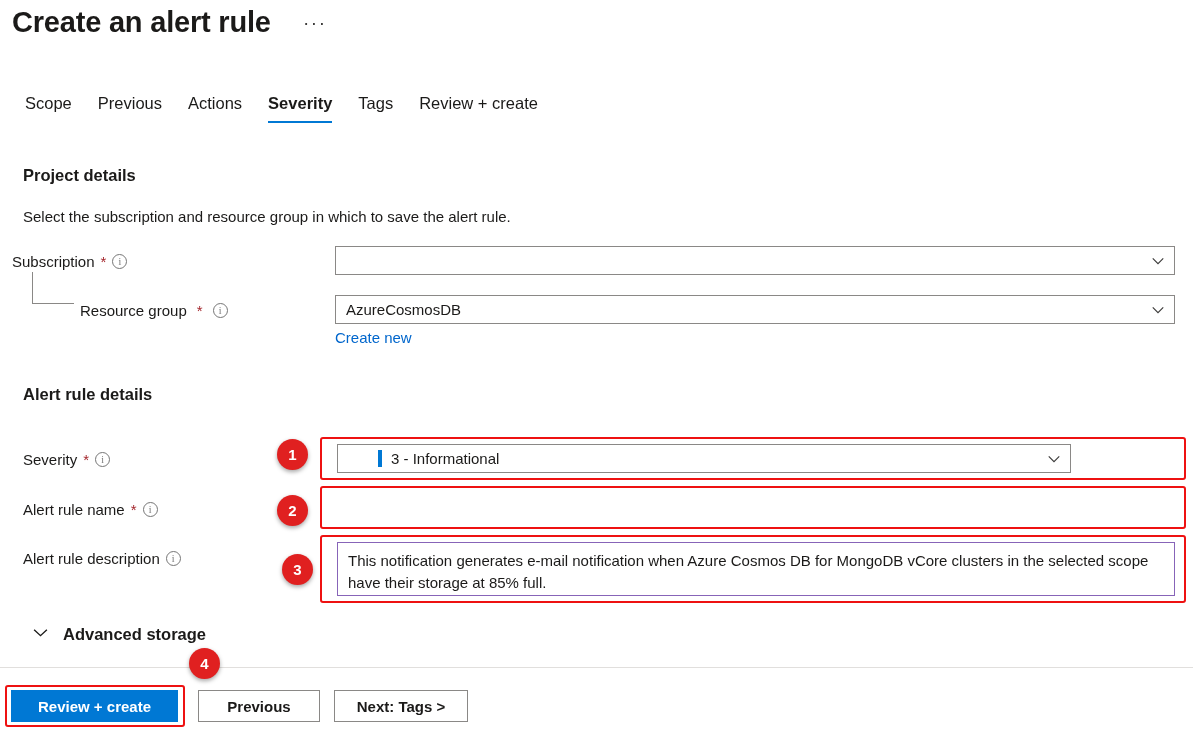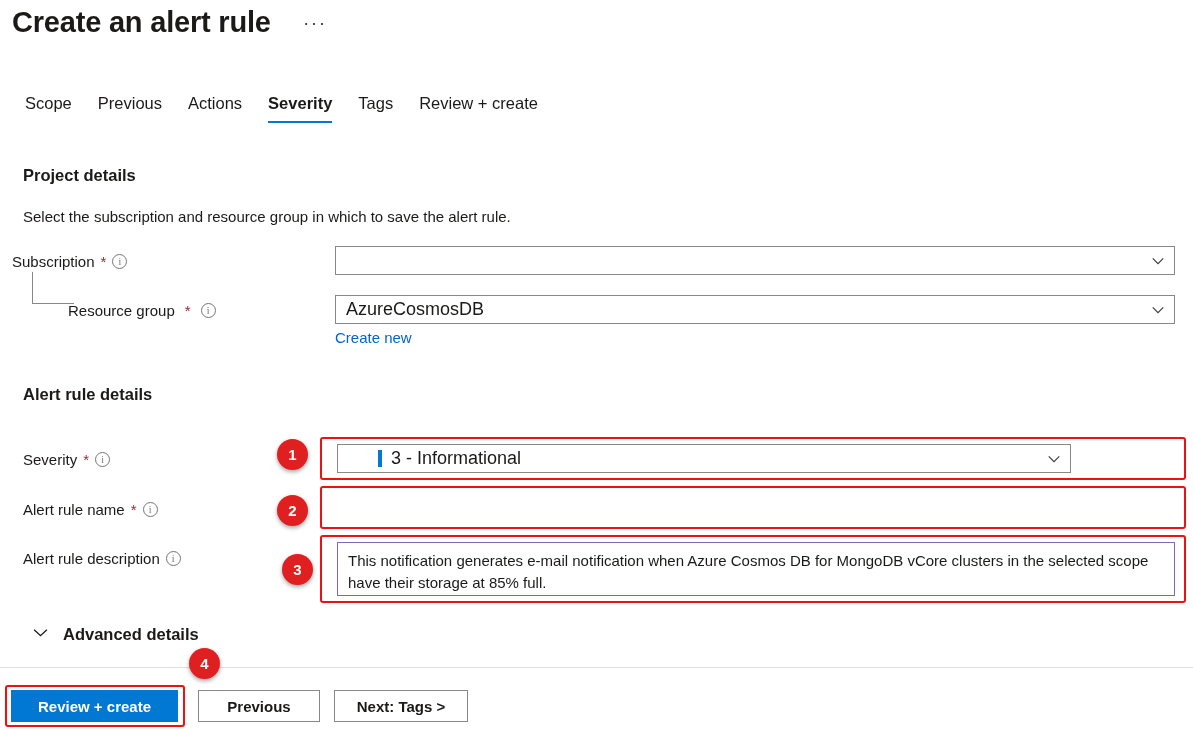--- a/index.html
+++ b/index.html
@@ -75,21 +75,21 @@
     border-left: 1px solid #8a8886;
     border-bottom: 1px solid #8a8886;
   }
 
   
   .azinput {
     position: absolute;
     background: #ffffff;
     border: 1px solid #8a8886;
     display: flex; align-items: center;
-    font-size: 18px; color: #1b1a19;
+    font-size: 15px; color: #1b1a19;
     padding: 0 8px 0 10px;
     cursor: pointer;
   }
   .azinput.focus-purple { border-color: #8764b8; }
   .azinput .val { flex: 1; white-space: nowrap; overflow: hidden; }
   .chev {
     width: 16px; height: 16px; flex: none;
     display: inline-flex; align-items: center; justify-content: center;
   }
   .chev svg { display: block; }
@@ -178,21 +178,21 @@
   <div class="section-sub" style="top:208px;">Select the subscription and resource group in which to save the alert rule.</div>
 
   <div class="field-label" style="left:12px; top:253px;">
     <span>Subscription</span>
     <span class="req">*</span>
     <span class="info-icon">i</span>
   </div>
 
   <div class="tree-connector"></div>
 
-  <div class="field-label" style="left:68px; top:302px;gap:10px;">
+  <div class="field-label" style="left:80px; top:302px;gap:10px;">
     <span>Resource group</span>
     <span class="req">*</span>
     <span class="info-icon">i</span>
   </div>
 
   <div class="azinput" style="left:335px; top:246px; width:840px; height:29px;">
     <span class="val"></span>
     <span class="chev">
       <svg width="14" height="14" viewBox="0 0 16 16">
           <path d="M2 5 L8 11 L14 5" fill="none" stroke="#3b3a39" stroke-width="1.3"></path>
@@ -242,21 +242,21 @@
 
 
   <div class="azarea" style="left:337px; top:542px; width:838px; height:54px;">This notification generates e-mail notification when Azure Cosmos DB for MongoDB vCore clusters in the selected scope have their storage at 85% full.</div>
 
   <div class="advanced">
     <span>
       <svg width="17" height="17" viewBox="0 0 16 16">
           <path d="M2 5.5 L8 11 L14 5.5" fill="none" stroke="#1b1a19" stroke-width="1.3"></path>
         </svg>
     </span>
-    <span class="lbl">Advanced details</span>
+    <span class="lbl">Advanced storage</span>
   </div>
 
   <div class="divider"></div>
 
   <div class="btn primary" style="left:11px; top:690px; width:167px;">Review + create</div>
   <div class="btn" style="left:198px; top:690px; width:122px;">Previous</div>
   <div class="btn" style="left:334px; top:690px; width:134px;">Next: Tags &gt;</div>
 
   <div class="anno-box" style="left:320px; top:437px; width:866px; height:43px;"></div>
   <div class="anno-box" style="left:320px; top:486px; width:866px; height:43px;"></div>

